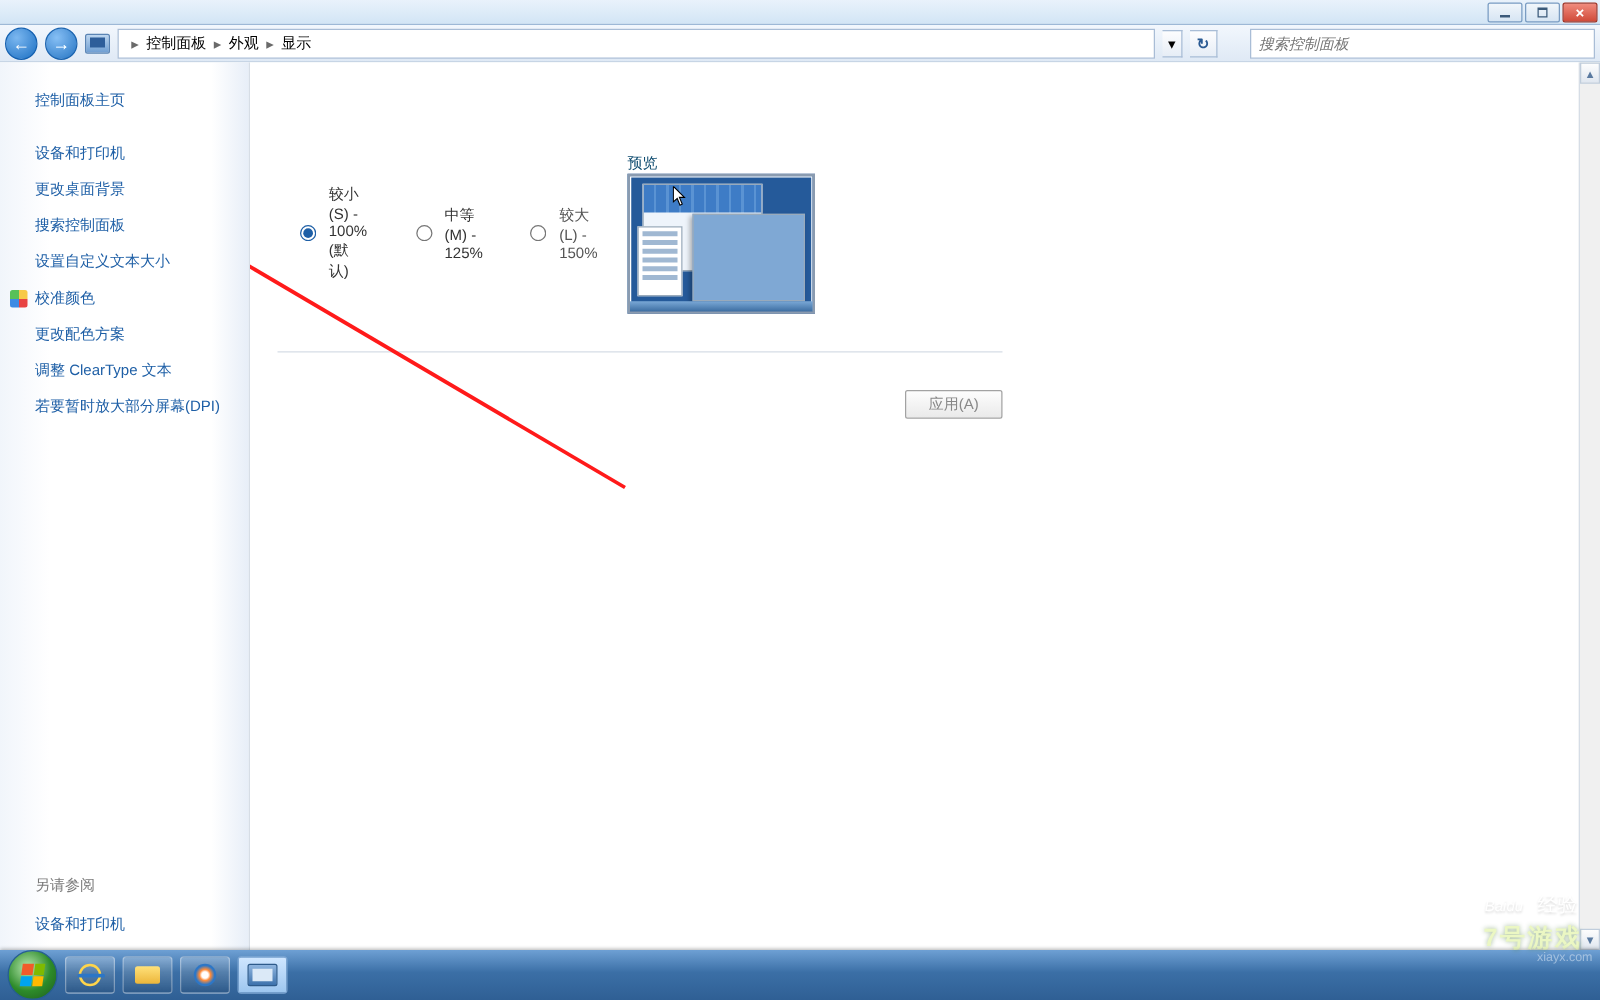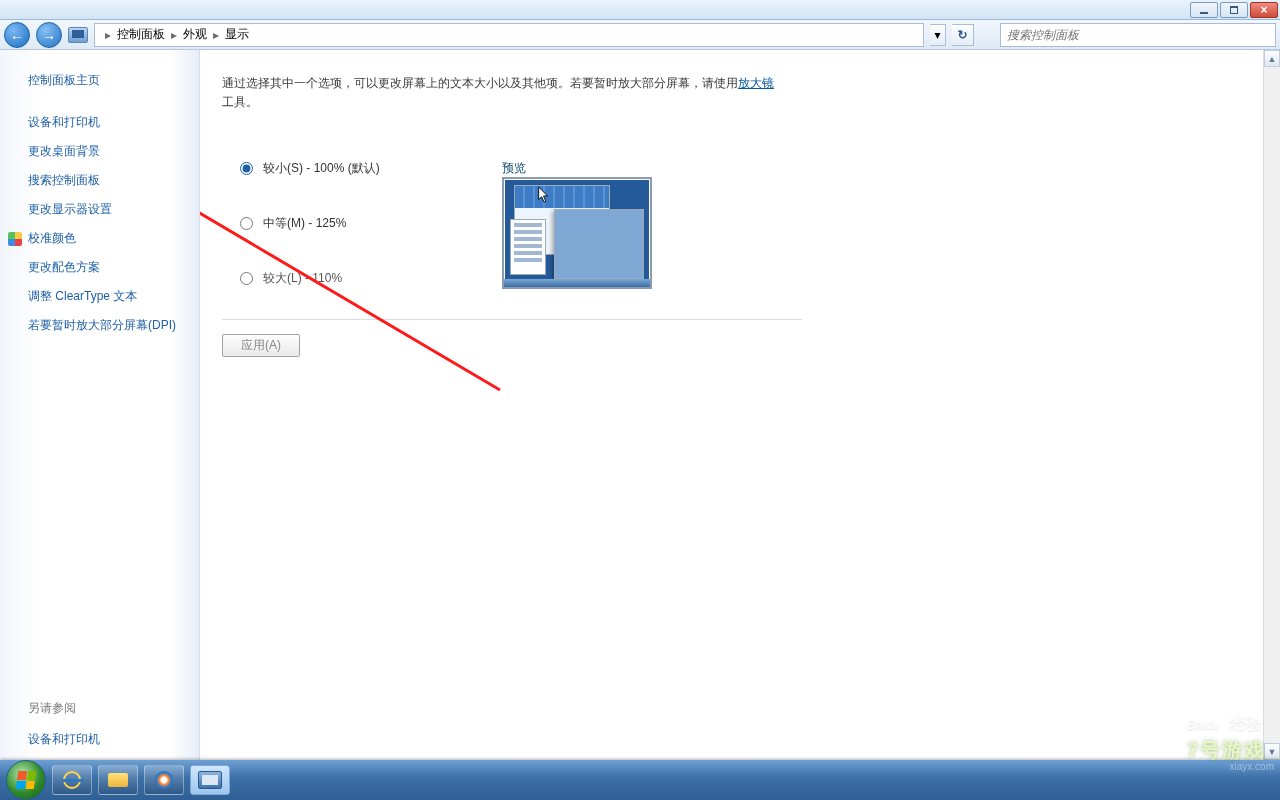--- a/index.html
+++ b/index.html
@@ -28,36 +28,36 @@
 .sb-head{color:#1e5fa6;font-size:12px;margin-bottom:25px}
 .sb-link{color:#1e5fa6;font-size:12px;margin-bottom:12px;cursor:pointer;display:flex;align-items:center;gap:6px}
 .shield{width:14px;height:14px;display:inline-block;background:conic-gradient(#f7c948 0 25%,#e84343 0 50%,#3e8be3 0 75%,#58c158 0);border-radius:2px;margin-left:-20px}
 .sb-sep{flex:1}
 .sb-foot{color:#7a7a7a;font-size:12px;margin-bottom:14px}
 .content{flex:1;padding:24px 22px 0 22px;position:relative;background:#fff}
 .page-title{color:#0a5aa2;font-size:15px;margin-bottom:12px}
 .desc{color:#3a3a3a;font-size:12px;line-height:1.6;max-width:560px}
 .desc a{color:#0a5aa2;text-decoration:underline;cursor:pointer}
 .radio-area{margin-top:48px;display:flex;gap:24px;max-width:580px;border-bottom:1px solid #d6dde6;padding-bottom:30px}
-.radios{flex:1;display:flex;flex-direction:column;gap:38px;padding-left:18px}
+.radios{flex:1;display:flex;flex-direction:row;gap:38px;padding-left:18px}
 .ritem{display:flex;align-items:center;gap:10px;color:#333;font-size:13px}
 .ritem input{accent-color:#1e5fa6}
 .ritem.big{font-size:15px;color:#555}
 .preview-col{flex:0 0 300px}
 .preview-label{color:#0c4a6e;font-size:12px;}
 .preview-box{width:150px;height:112px;border:2px solid #8a9bb0;background:#255a9a;position:relative;box-shadow:inset 0 0 0 1px #fff}
 .pwin1{position:absolute;left:10px;top:6px;width:96px;height:70px;background:#eef4fb;border:1px solid #9ab}
 .pwin1 .ribbon{height:22px;background:repeating-linear-gradient(90deg,#3e7cc6 0 8px,#5a93d3 8px 10px)}
 .pwin2{position:absolute;left:50px;top:30px;width:90px;height:70px;background:#7fa8d4;border:1px solid #9ab;box-shadow:-2px 2px 4px rgba(0,0,0,.3)}
 .pwin3{position:absolute;left:6px;top:40px;width:36px;height:56px;background:#fff;border:1px solid #9ab}
 .pwin3 .l{height:4px;background:#a0b8d2;margin:3px 3px}
 .ptask{position:absolute;left:0;bottom:0;width:100%;height:8px;background:linear-gradient(#7aa8d6,#3e6fa3)}
 .cursor-ov{position:absolute;left:34px;top:8px;width:12px;height:16px;pointer-events:none}
 .cursor-ov svg{width:12px;height:16px}
-.apply-row{max-width:580px;display:flex;margin-top:14px}
+.apply-row{max-width:580px;display:flex;justify-content:flex-end;margin-top:30px}
 .apply-btn{padding:2px 18px;border:1px solid #a2a2a2;background:linear-gradient(#fdfdfd,#eaeaea);color:#888;cursor:pointer;border-radius:2px}
 .arrow-anno{position:absolute;left:0;top:0;pointer-events:none}
 .taskbar{position:absolute;left:0;bottom:0;width:100%;height:40px;background:linear-gradient(180deg,#6ea0d4,#3b6fa6 45%,#2f5f94);display:flex;align-items:center;padding:0 6px;gap:6px;box-shadow:0 -1px 3px rgba(0,0,0,.3)}
 .orb{width:40px;height:40px;border-radius:20px;background:radial-gradient(circle at 40% 35%,#b8e8b0,#2d8b2a 55%,#1d5a1c);border:1px solid #265e92;display:flex;align-items:center;justify-content:center;cursor:pointer}
 .orb .flag{width:18px;height:18px;display:grid;grid-template:1fr 1fr/1fr 1fr;gap:1px;transform:skewX(-8deg)}
 .orb .flag div:nth-child(1){background:#f15b2a}
 .orb .flag div:nth-child(2){background:#7fba00}
 .orb .flag div:nth-child(3){background:#00a4ef}
 .orb .flag div:nth-child(4){background:#ffb900}
 .ticon{width:40px;height:30px;border-radius:3px;background:linear-gradient(rgba(255,255,255,.25),rgba(0,0,0,.1));border:1px solid rgba(255,255,255,.35);display:flex;align-items:center;justify-content:center;cursor:pointer}
@@ -121,21 +121,21 @@
     <div class="sb-link">
         <span>设备和打印机</span>
       </div>
     <div class="sb-link">
         <span>更改桌面背景</span>
       </div>
     <div class="sb-link">
         <span>搜索控制面板</span>
       </div>
     <div class="sb-link">
-        <span>更改显示器设置</span>
+        <span>设置自定义文本大小</span>
       </div>
     <div class="sb-link">
         <span class="shield"></span>
         <span>校准颜色</span>
       </div>
     <div class="sb-link">
         <span>更改配色方案</span>
       </div>
     <div class="sb-link">
         <span>调整 ClearType 文本</span>
@@ -144,37 +144,34 @@
         <span>若要暂时放大部分屏幕(DPI)</span>
       </div>
     <div class="sb-sep"></div>
     <div class="sb-foot">另请参阅</div>
     <div class="sb-link">
         <span>设备和打印机</span>
       </div>
   </div>
 
   <div class="content">
-    <div class="desc">
-      <span>通过选择其中一个选项，可以更改屏幕上的文本大小以及其他项。若要暂时放大部分屏幕，请使用</span><a>放大镜</a><span>工具。</span>
-    </div>
 
     <div class="radio-area">
       <div class="radios">
         <label class="ritem">
           <input type="radio" name="sz" checked="" style="">
           <span>较小(S) - 100% (默认)</span>
         </label>
         <label class="ritem">
           <input type="radio" name="sz" style="">
           <span>中等(M) - 125%</span>
         </label>
         <label class="ritem big">
           <input type="radio" name="sz" style="">
-          <span>较大(L) - 110%</span>
+          <span>较大(L) - 150%</span>
         </label>
       </div>
       <div class="preview-col">
         <div class="preview-label">预览</div>
         <div class="preview-box">
           <div class="pwin1">
               <div class="ribbon"></div>
             </div>
           <div class="pwin3">
               <div class="l"></div>

